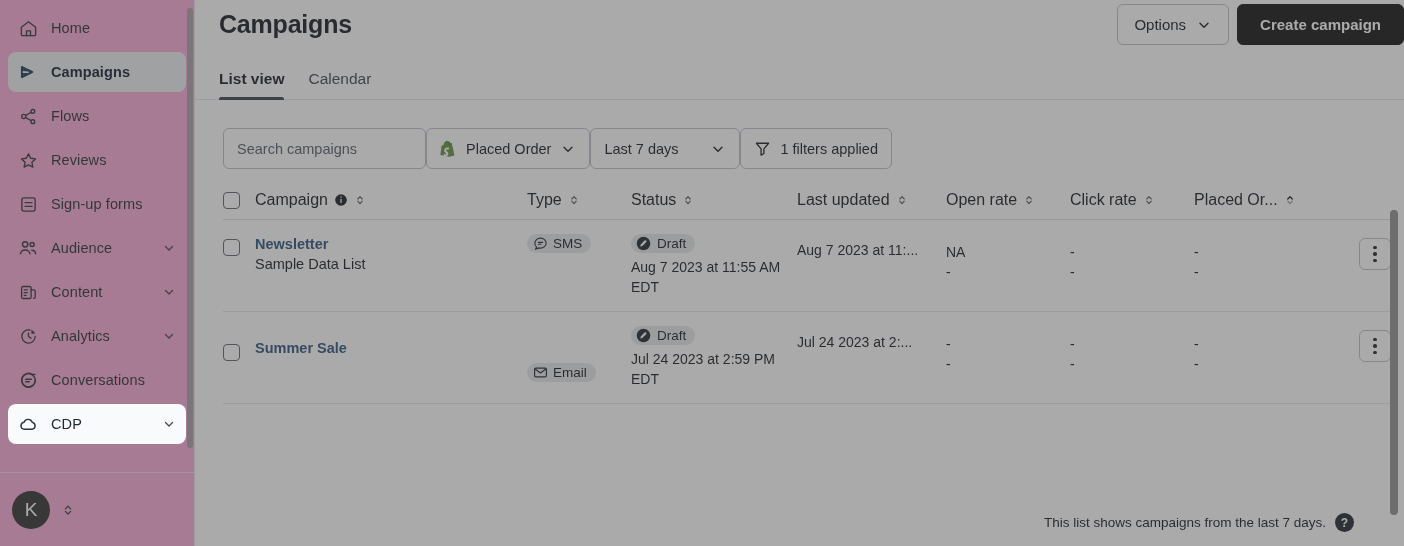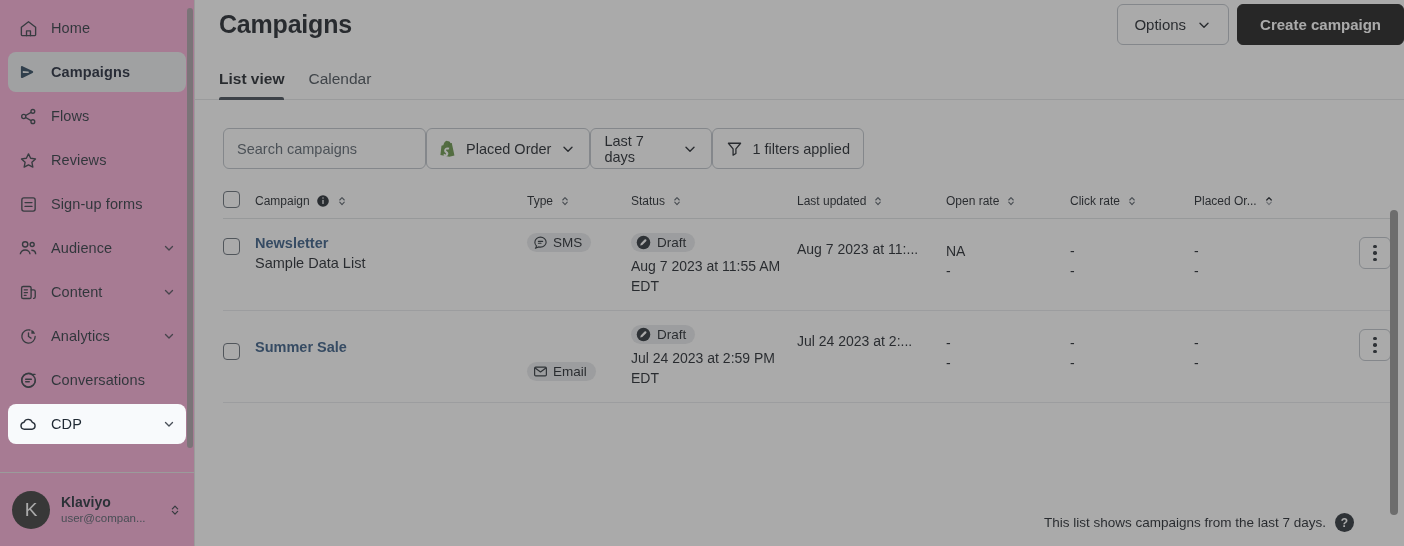--- a/index.html
+++ b/index.html
@@ -76,21 +76,21 @@
   .search-ctl input {
     border:0; outline:0; width:100%; font-size:14.5px; color:#10151c;
     font-family:"Liberation Sans", sans-serif; background:transparent;
   }
   .search-ctl input::placeholder { color:#515b66; }
   .ctl .sp { flex:1 1 auto; min-width:6px; }
 
   
   .table-wrap { margin:22px 28px 0 28px; position:relative; }
   table { width:100%; border-collapse:collapse; table-layout:fixed; }
-  th { text-align:left; font-weight:400; font-size:12px; color:#10151c; padding:0 0 10px 0; vertical-align:bottom; }
+  th { text-align:left; font-weight:400; font-size:16px; color:#10151c; padding:0 0 10px 0; vertical-align:bottom; }
   th .th-in { display:flex; align-items:center; gap:6px; }
   thead tr { border-bottom:1px solid #dcdfe2; }
   td { padding:14px 0; font-size:14px; color:#10151c; vertical-align:top; }
   tbody tr { border-bottom:1px solid #e6e8ea; }
 
   .cb { width:17px; height:17px; border:1.5px solid #5b646e; border-radius:4px; background:#fff; cursor:pointer; }
   .camp-link { color:#29507c; font-weight:600; font-size:14.5px; line-height:20px; cursor:pointer; }
   .camp-sub { color:#10151c; font-size:14.5px; line-height:20px; }
 
   .pill {
@@ -258,24 +258,20 @@
               <path d="M6 9.5 12 15.5 18 9.5"></path>
             </svg>
         </span>
       </div>
 
       <div class="sidebar-scroll"></div>
     </nav>
 
     <div class="user-box">
       <div class="avatar">K</div>
-      <div class="user-meta">
-        <div class="user-name">Klaviyo</div>
-        <div class="user-mail">user@compan...</div>
-      </div>
       <span class="updown">
         <svg width="14" height="16" viewBox="0 0 24 24" fill="none" stroke="#2b333c" stroke-width="2.1" stroke-linecap="round" stroke-linejoin="round">
             <path d="M7.5 10 12 5.3 16.5 10M7.5 14.4 12 19.1l4.5-4.7"></path>
           </svg>
       </span>
     </div>
   </aside>
 
   <section class="main">
 
@@ -315,21 +311,21 @@
             </svg>
         </span>
         <span>Placed Order</span>
         <span>
           <svg width="16" height="16" viewBox="0 0 24 24" fill="none" stroke="#10151c" stroke-width="2.1" stroke-linecap="round" stroke-linejoin="round">
               <path d="M6 9.5 12 15.5 18 9.5"></path>
             </svg>
         </span>
       </div>
 
-      <div class="ctl" style="width:122px">
+      <div class="ctl" style="width:150px">
         <span>Last 7 days</span>
         <span class="sp"></span>
         <span>
           <svg width="16" height="16" viewBox="0 0 24 24" fill="none" stroke="#10151c" stroke-width="2.1" stroke-linecap="round" stroke-linejoin="round">
               <path d="M6 9.5 12 15.5 18 9.5"></path>
             </svg>
         </span>
       </div>
 
       <div class="ctl">

